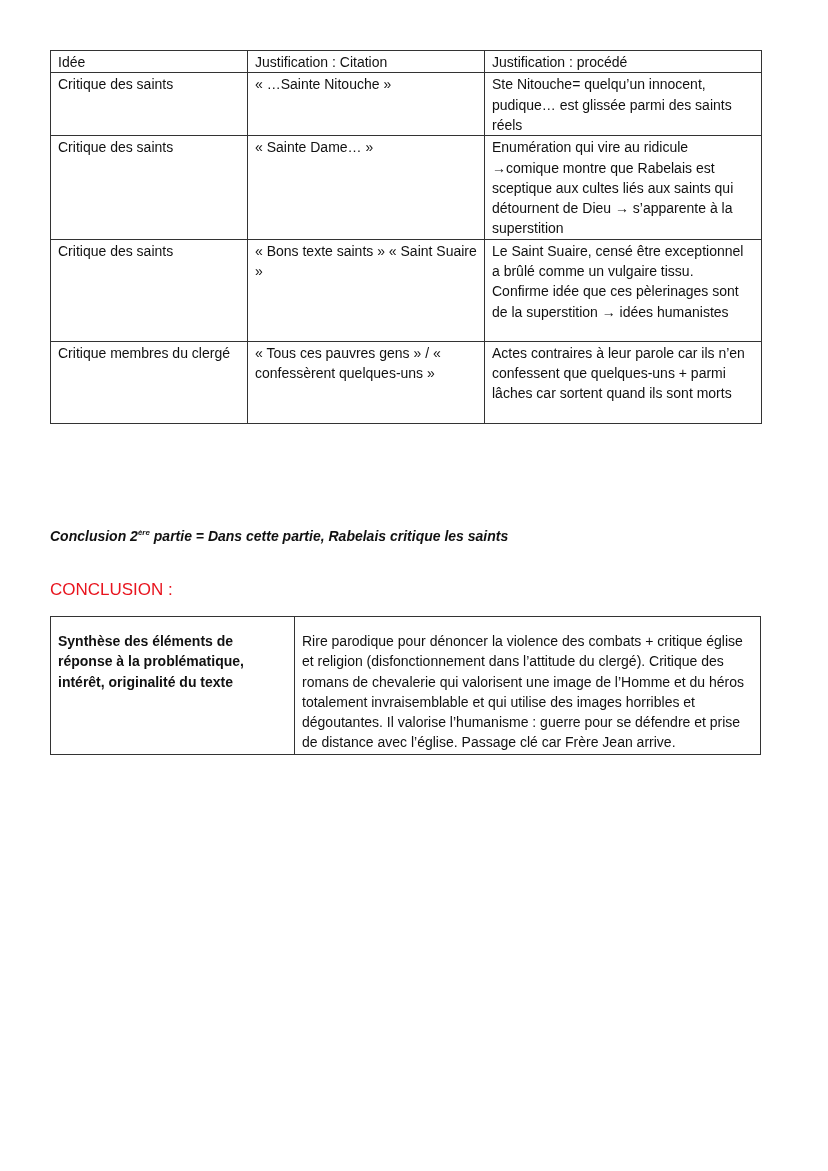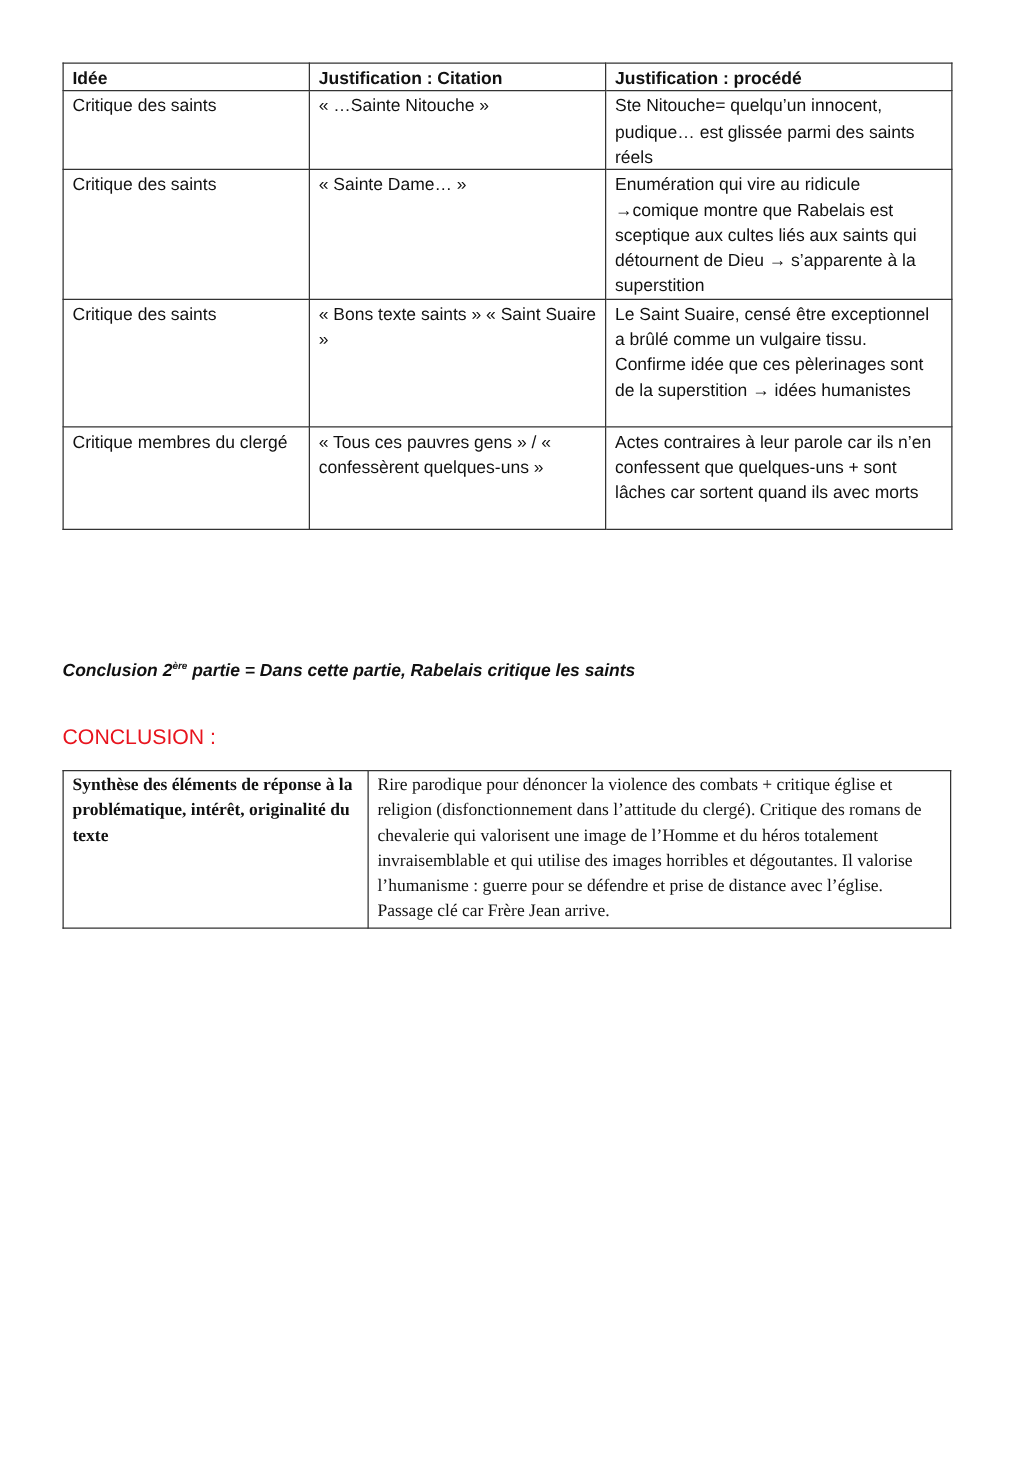--- a/index.html
+++ b/index.html
@@ -1,27 +1,27 @@
 <!DOCTYPE html>
 <html><head>
 <meta charset="utf-8">
 <style>
   html, body { margin: 0; padding: 0; background: #ffffff; }
   body { width: 828px; height: 1171px; position: relative; font-family: "Liberation Sans", sans-serif; color: #111; }
   .t1 { position: absolute; left: 50px; top: 50px; width: 711px; border-collapse: collapse; table-layout: fixed; font-size: 14px; line-height: 20.3px; }
   .t1 td, .t1 th { border: 1px solid #333; vertical-align: top; padding: 1px 7px 0 7px; text-align: left; }
-  .t1 th { font-weight: bold; }
+  .t1 th { font-weight: normal; }
   .t1 col.c1 { width: 197px; }
   .t1 col.c2 { width: 237px; }
   .t1 col.c3 { width: 277px; }
   .concl2 { position: absolute; left: 50px; top: 528px; font-size: 14px; font-weight: bold; font-style: italic; }
   .concl2 sup { font-size: 8px; vertical-align: 6px; line-height: 0; }
   .h-concl { position: absolute; left: 50px; top: 580px; font-size: 17px; font-weight: normal; color: #e8141e; }
   .t2 { position: absolute; left: 50px; top: 616px; width: 711px; border-collapse: collapse; table-layout: fixed; font-size: 14px; line-height: 20.3px; }
-  .t2 td { border: 1px solid #333; vertical-align: top; padding: 2px 7px 1px 7px; font-family: Liberation Serif, serif; }
+  .t2 td { border: 1px solid #333; vertical-align: top; padding: 14px 7px 1px 7px; }
   .t2 col.c1 { width: 244px; }
   .t2 td.lab { font-weight: bold; }
 </style>
 </head>
 <body>
 
 <table class="t1">
   <colgroup>
       <col class="c1">
       <col class="c2">
@@ -46,21 +46,21 @@
       <td>Enumération qui vire au ridicule →comique montre que Rabelais est sceptique aux cultes liés aux saints qui détournent de Dieu → s’apparente à la superstition</td>
     </tr>
     <tr style="height:102px">
       <td>Critique des saints</td>
       <td>« Bons texte saints » « Saint Suaire »</td>
       <td>Le Saint Suaire, censé être exceptionnel a brûlé comme un vulgaire tissu. Confirme idée que ces pèlerinages sont de la superstition → idées humanistes</td>
     </tr>
     <tr style="height:82px">
       <td>Critique membres du clergé</td>
       <td>« Tous ces pauvres gens » / « confessèrent quelques-uns »</td>
-      <td>Actes contraires à leur parole car ils n’en confessent que quelques-uns + sont lâches car sortent quand ils avec morts</td>
+      <td>Actes contraires à leur parole car ils n’en confessent que quelques-uns + parmi lâches car sortent quand ils sont morts</td>
     </tr>
   </tbody>
 </table>
 
 <div class="concl2">
   <span>Conclusion 2</span><sup>ère</sup><span> partie = Dans cette partie, Rabelais critique les saints</span>
 </div>
 
 <div class="h-concl">CONCLUSION :</div>
 

